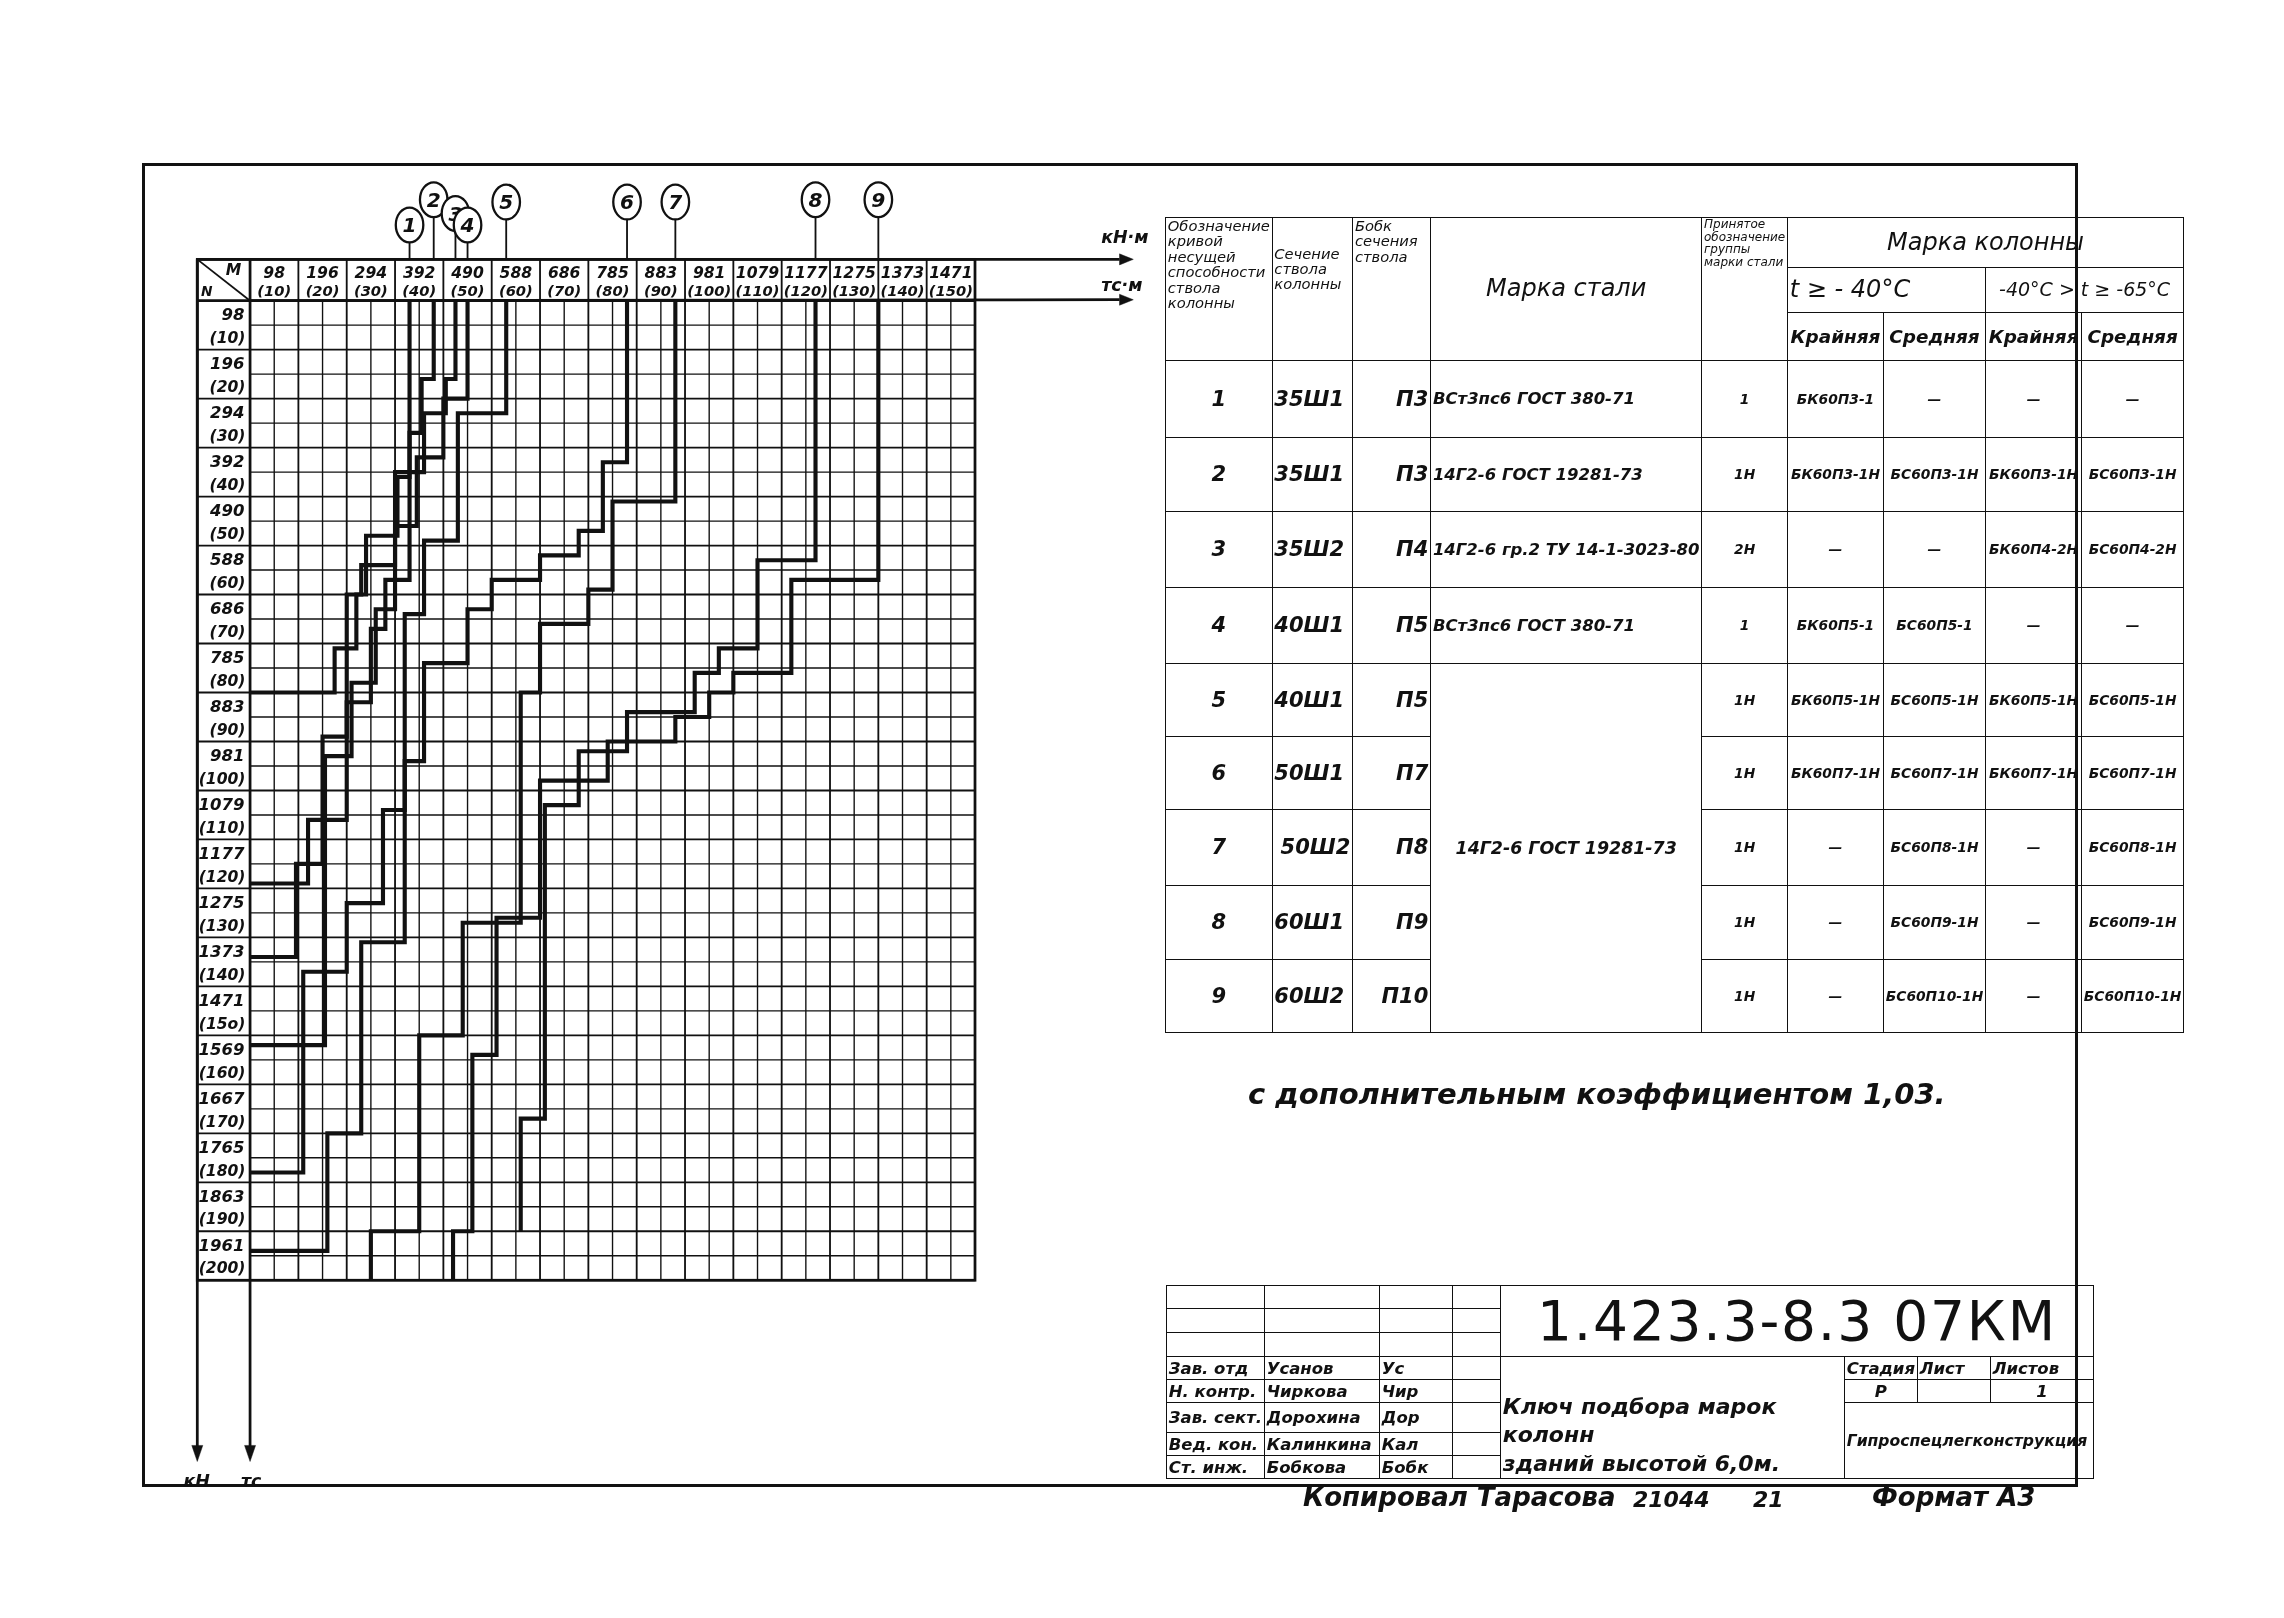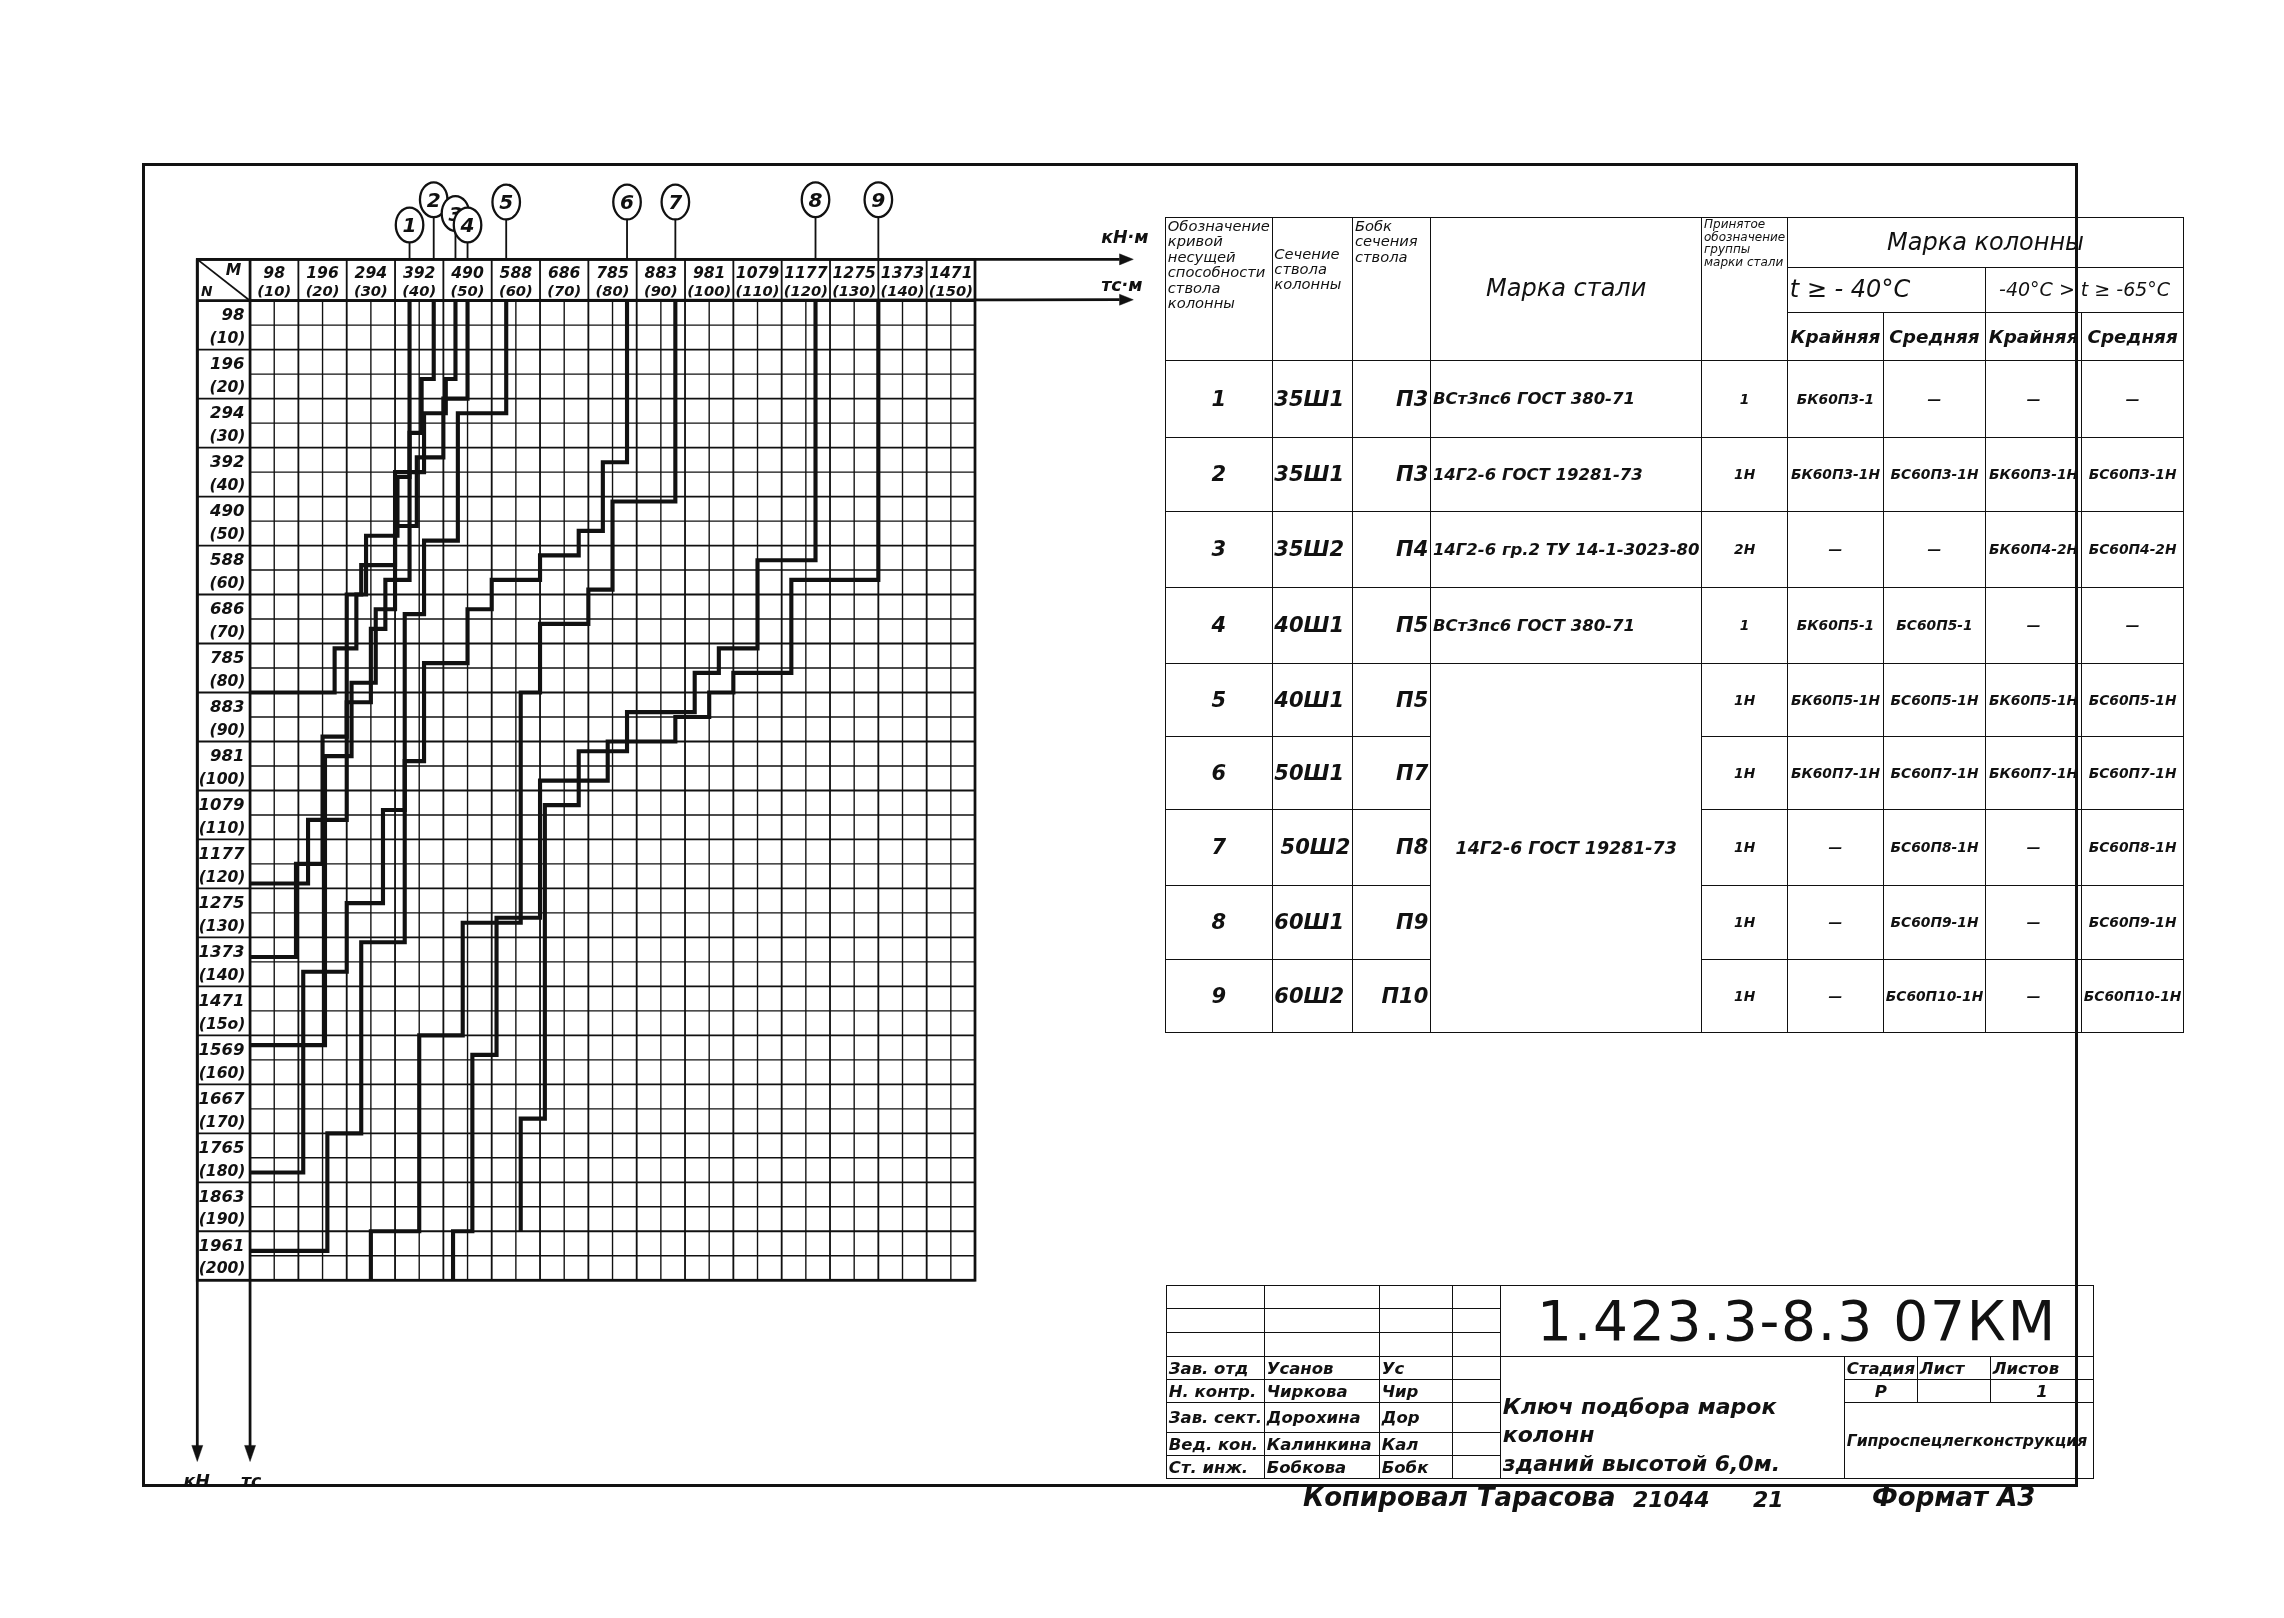--- a/index.html
+++ b/index.html
@@ -360,20 +360,21 @@
         <td class="sm">1Н</td>
         <td class="sm">—</td>
         <td class="sm">БС60П10-1Н</td>
         <td class="sm">—</td>
         <td class="sm">БС60П10-1Н</td>
       </tr>
     </tbody>
 </table>
 
 <div class="note">
+  <div>с дополнительным коэффициентом 1,03.</div>
 </div>
 
 <table class="tb">
   <colgroup>
     <col style="width:80px">
       <col style="width:115px">
       <col style="width:73px">
       <col style="width:48px">
     <col style="width:344px">
       <col style="width:73px">

